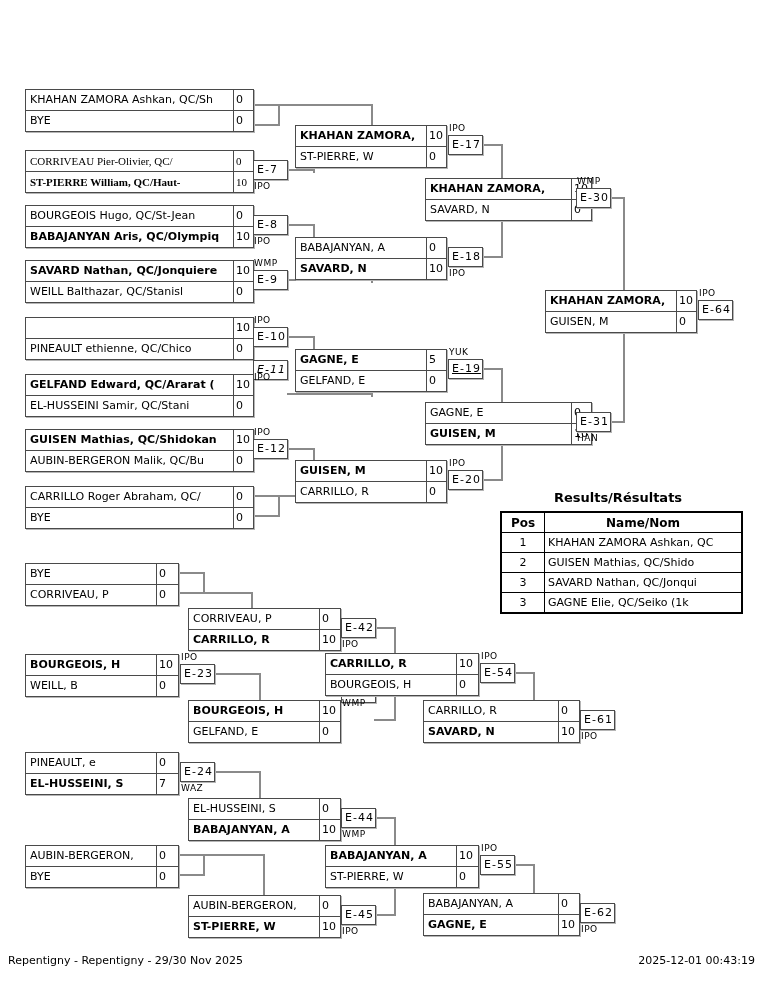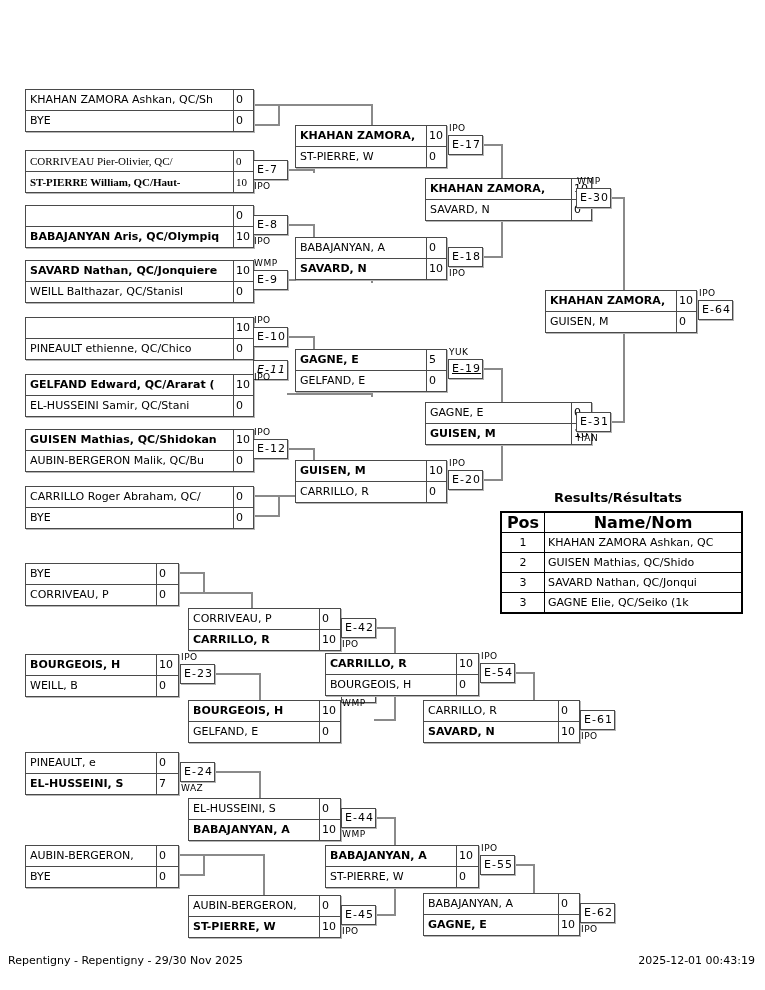--- a/index.html
+++ b/index.html
@@ -16,21 +16,21 @@
   .row.winner .nm{font-weight:bold;}
   .mlabel{position:absolute;height:18px;line-height:18px;border:1px solid #4a4a4a;background:#fff;
         box-shadow:1px 1px 0 #b5b5b5;font-size:11px;padding-left:3px;letter-spacing:1px;}
   .mnote{position:absolute;height:11px;line-height:11px;font-size:9px;letter-spacing:0.5px;}
   .cline{position:absolute;background:#8a8a8a;}
   #results-title{position:absolute;left:500px;width:236px;text-align:center;top:490px;
         font-size:13px;font-weight:bold;}
   #results-table{position:absolute;left:500px;top:511px;border-collapse:collapse;
         border:2px solid #000;background:#fff;font-size:11px;}
   #results-table td,#results-table th{border:1px solid #000;height:19px;padding:0 3px;white-space:nowrap;overflow:hidden;}
-  #results-table th{font-size:16px;margin-top:37px;}
+  #results-table th{font-size:12px;margin-top:37px;}
   .pos-cell{width:36px;text-align:center;}
   .name-cell{width:190px;text-align:left;padding-left:5px;}
   #footer-left{position:absolute;left:8px;top:954px;font-size:11px;}
   #footer-right{position:absolute;right:10px;top:954px;font-size:11px;text-align:right;}
 </style>
 </head>
 <body>
 
 <div id="page">
 
@@ -112,20 +112,21 @@
         </div>
         <div class="row bottom winner">
           <span class="nm" style="width: 203px;">ST-PIERRE William, QC/Haut-</span>
           <span class="sc" style="left: 207px; width: 17px;">10</span>
         </div>
       </div>
       <div class="mlabel" style="left: 253px; top: 160px; width: 30px;">E-7</div>
       <div class="mnote" style="left: 254px; top: 181px;">IPO</div>
       <div class="match" style="left: 25px; top: 205px; width: 227px;">
         <div class="row top">
+          <span class="nm" style="width: 203px;">BOURGEOIS Hugo, QC/St-Jean</span>
           <span class="sc" style="left: 207px; width: 17px;">0</span>
         </div>
         <div class="row bottom winner">
           <span class="nm" style="width: 203px;">BABAJANYAN Aris, QC/Olympiq</span>
           <span class="sc" style="left: 207px; width: 17px;">10</span>
         </div>
       </div>
       <div class="mlabel" style="left: 253px; top: 215px; width: 30px;">E-8</div>
       <div class="mnote" style="left: 254px; top: 236px;">IPO</div>
       <div class="match" style="left: 25px; top: 260px; width: 227px;">

